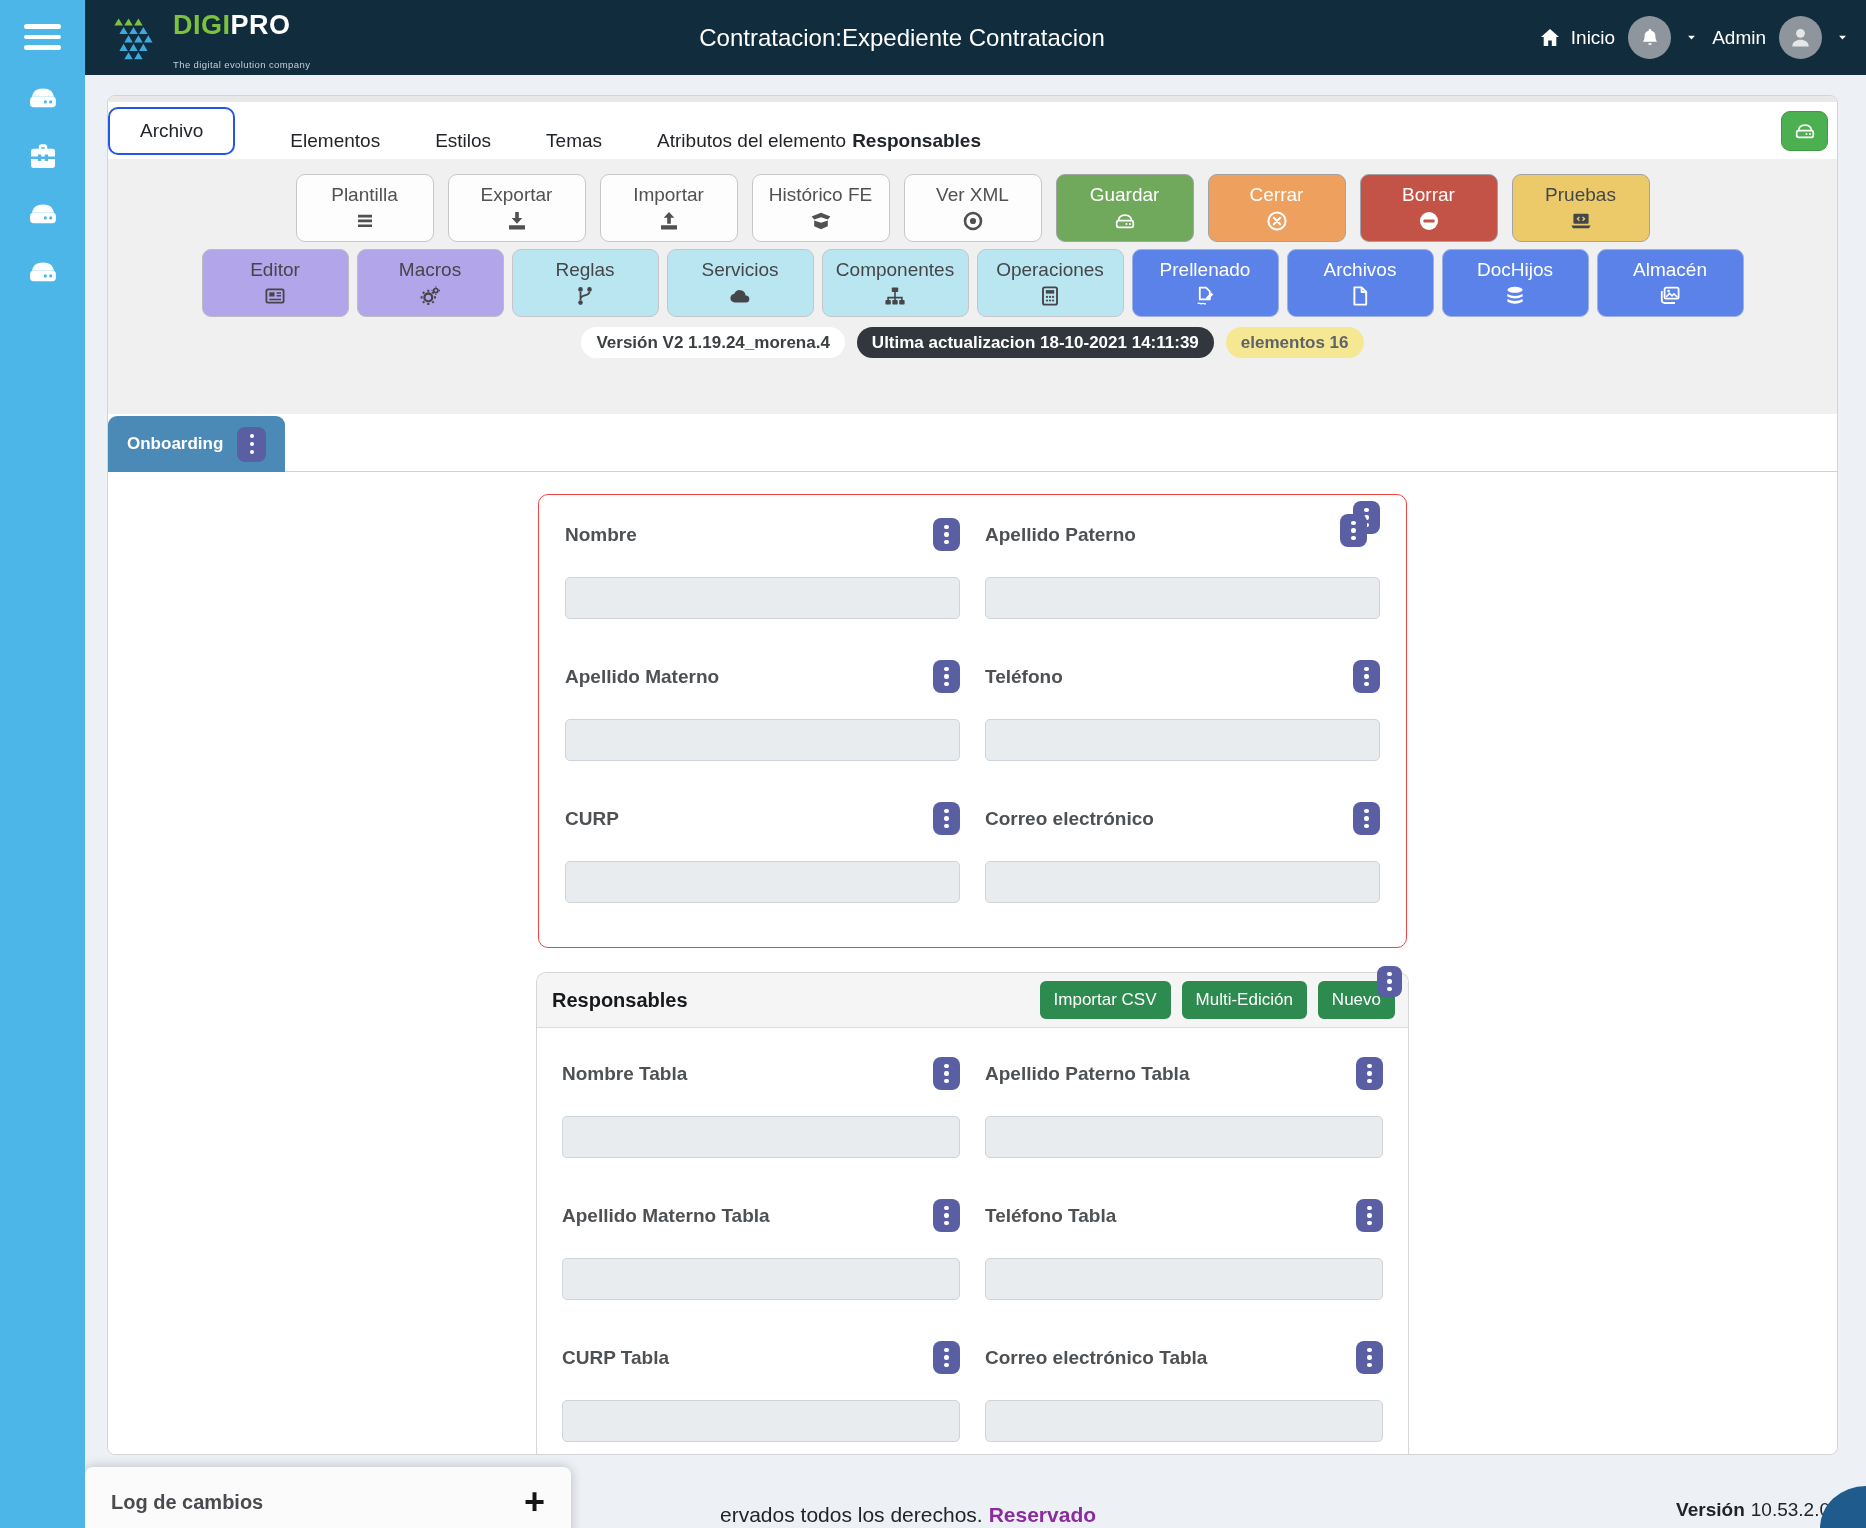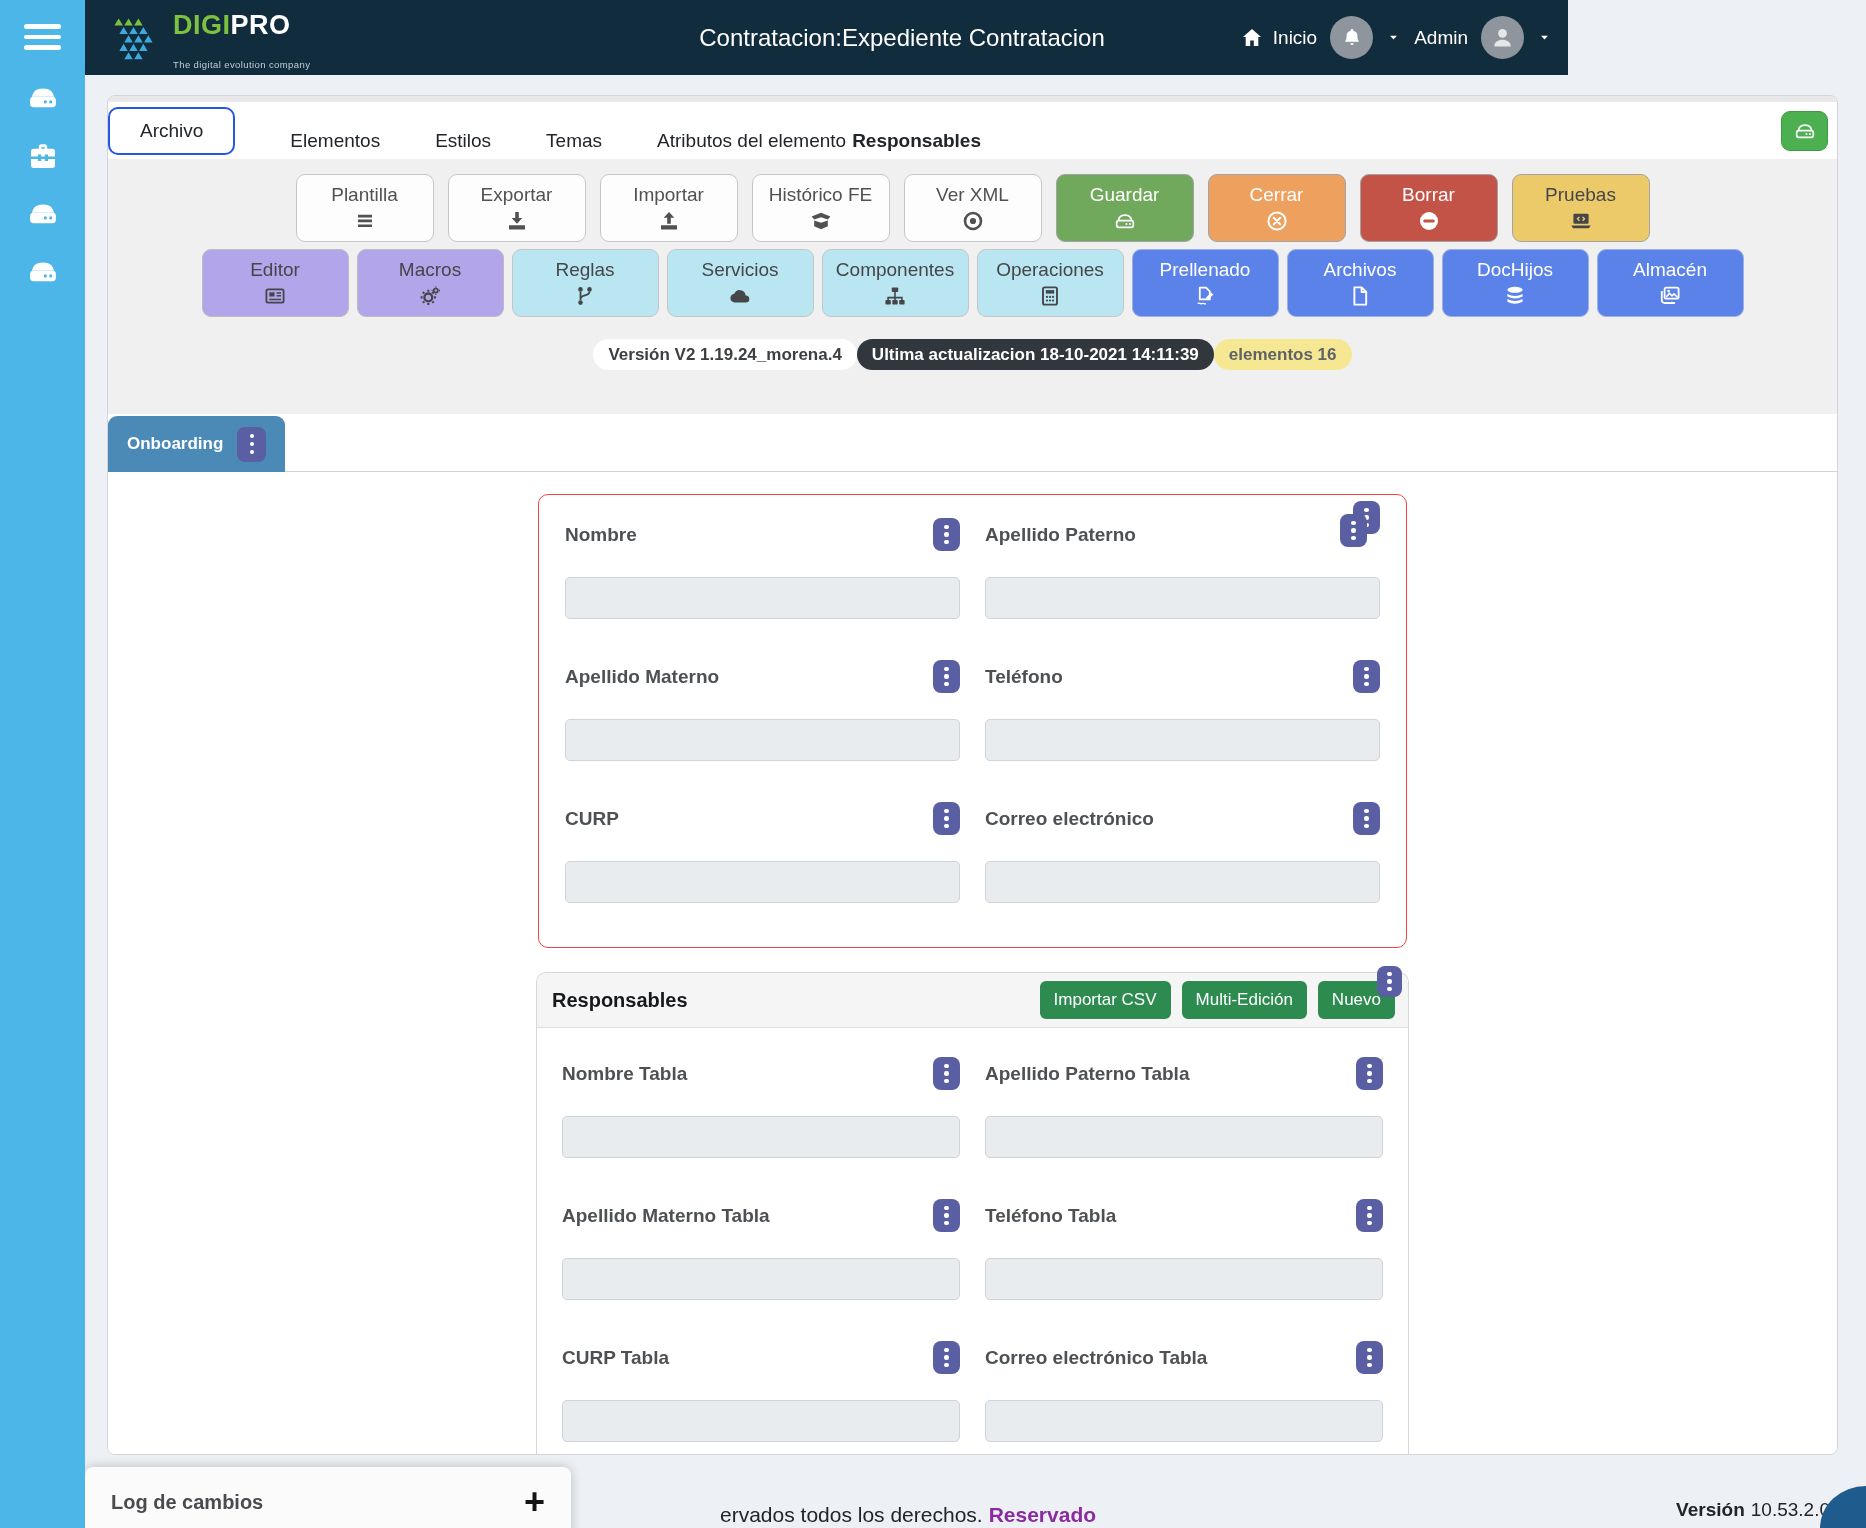--- a/index.html
+++ b/index.html
@@ -13,21 +13,21 @@
   svg { display:block; }
 
   
   .sidebar { position:absolute; left:0; top:0; width:85px; height:1528px; background:#4cb6e8; z-index:40; }
   .sb-menu { position:absolute; top:24px; left:24px; width:37px; cursor:pointer; }
   .sb-menu i { display:block; height:4.5px; background:#fff; border-radius:2.5px; margin-bottom:6px; }
   .sb-ic { position:absolute; left:25px; width:36px; height:36px; color:#fff; cursor:pointer; }
   .sb-ic svg { width:36px; height:36px; }
 
   
-  .topbar { position:absolute; left:85px; top:0; width:1483px; height:75px; background:#112c3d; z-index:30; }
+  .topbar { position:absolute; left:85px; top:0; width:1781px; height:75px; background:#112c3d; z-index:30; }
   .brand { position:absolute; left:26px; top:11px; display:flex; align-items:center; gap:10px; }
   .brand-logo { width:52px; height:48px; }
   .brand-txt .brand-line { font-size:27px; font-weight:700; letter-spacing:.5px; line-height:28px; }
   .brand-green { color:#7ec13f; }
   .brand-white { color:#fff; }
   .brand-tag { font-size:9.5px; color:#c3cfd6; letter-spacing:.4px; margin-top:20px; }
   .top-title { position:absolute; left:817px; top:0; transform:translateX(-50%); line-height:75px; color:#fff; font-size:24px; white-space:nowrap; }
   .top-right { position:absolute; right:16px; top:0; height:75px; display:flex; align-items:center; gap:13px; color:#fff; font-size:19px; }
   .top-link { display:flex; align-items:center; gap:9px; cursor:pointer; }
   .top-link svg { width:24px; height:24px; color:#fff; }
@@ -62,21 +62,21 @@
   .r2 .tb { width:147px; }
   .tb svg { width:24px; height:24px; }
   .tb.green  { background:#70a95c; border-color:#a3a3a7; color:#fff; }
   .tb.orange { background:#eea05f; border-color:#a3a3a7; color:#fff; }
   .tb.red    { background:#c45347; border-color:#a3a3a7; color:#fff; }
   .tb.yellow { background:#edca69; border-color:#a3a3a7; color:#45464a; }
   .tb.purple { background:#b2a5e9; border-color:#bcbcc0; color:#45464a; }
   .tb.cyan   { background:#b9e6f1; border-color:#c6c6ca; color:#45464a; }
   .tb.blue   { background:#5b82e8; border-color:#9fb0e0; color:#fff; }
 
-  .version-row { display:flex; justify-content:center; align-items:center; margin-top:22px; }
+  .version-row { display:flex; justify-content:center; align-items:center; gap:12px; margin-top:10px; }
   .pill { height:31px; line-height:31px; border-radius:16px; padding:0 15px; font-size:17px; font-weight:700; white-space:nowrap; }
   .pill.white  { background:#fff; color:#3c4043; }
   .pill.dark   { background:#31373d; color:#fff; }
   .pill.yellow { background:#f6e893; color:#5f6368; }
 
   
   .content { position:relative; height:1042px; background:#fff; }
   .tab-strip { height:57px; position:relative; }
   .page-tab { position:absolute; left:0; top:2px; height:56px; padding:0 19px; background:#4b89b7;
     border-radius:9px 9px 0 0; display:flex; align-items:center; gap:14px; color:#fff;

